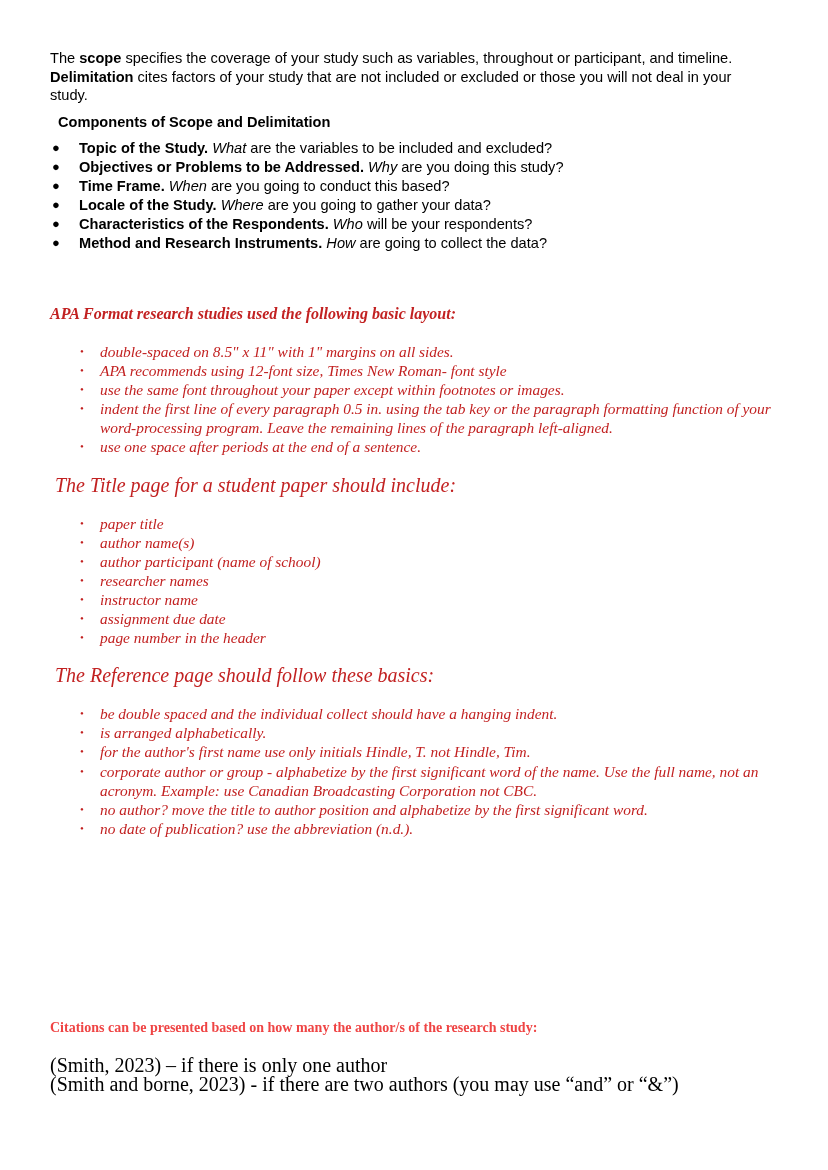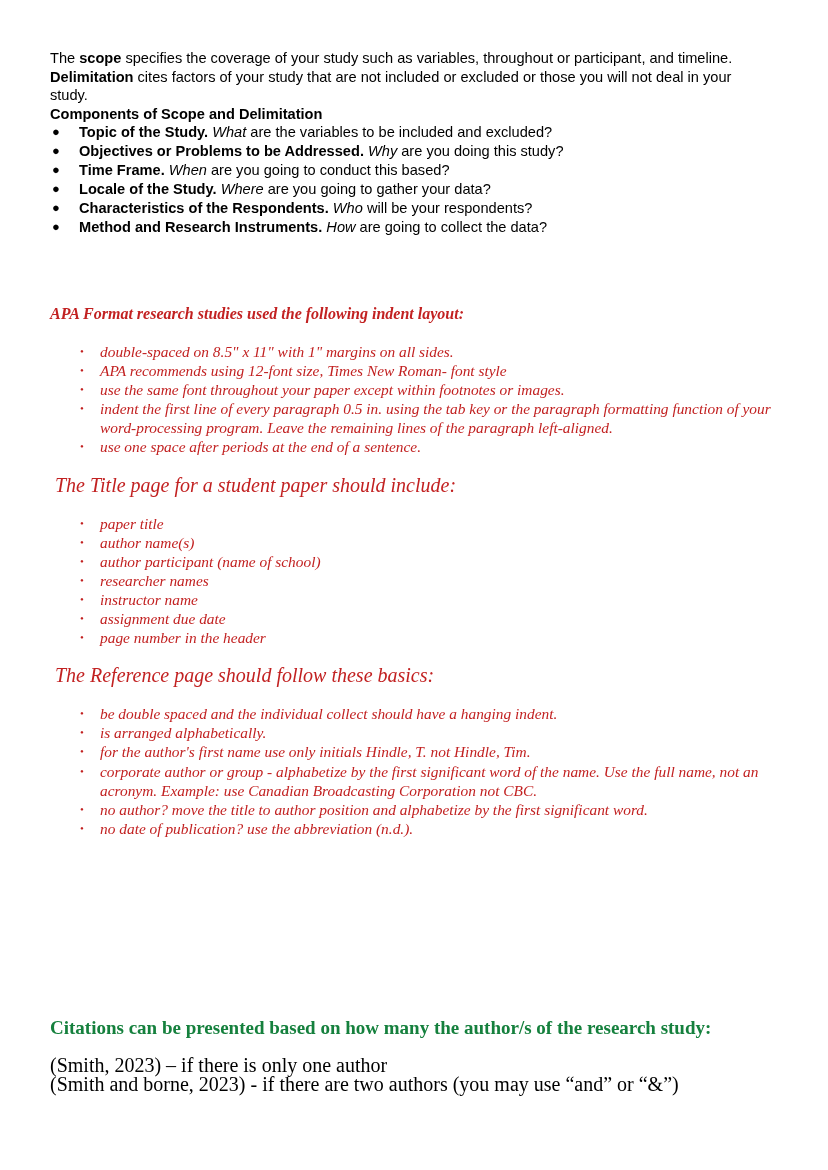--- a/index.html
+++ b/index.html
@@ -27,21 +27,21 @@
     line-height: 18.6px;
     color: #000000;
   }
   .intro-para {
     margin: 0;
     text-align: left;
   }
   .intro-para b { font-weight: bold; }
 
   .components-heading {
-    margin: 0;
+    margin: 8px;
     font-family: "Liberation Sans", sans-serif;
     font-size: 14.6px;
     line-height: 18.6px;
     font-weight: bold;
     color: #000000;
   }
 
   ul.black-list {
     list-style: none;
     margin: 0;
@@ -130,24 +130,24 @@
   .citations-block {
     position: absolute;
     left: 50px;
     top: 1017px;
     width: 700px;
     font-family: "Liberation Serif", "DejaVu Serif", serif;
     color: #000000;
   }
   .citations-heading {
     margin: 0;
-    font-size: 19px;
+    font-size: 14px;
     line-height: 21px;
     font-weight: bold;
-    color: #15803d;
+    color: #ef4444;
   }
   .citation-line {
     margin: 0;
     font-size: 20px;
     line-height: 19.4px;
     font-weight: normal;
     color: #000000;
   }
 </style>
 </head>
@@ -178,21 +178,21 @@
         <span class="bullet-dot">●</span><span class="term">Characteristics of the Respondents.</span><span class="qword"> Who</span><span class="rest"> will be your respondents?</span>
       </li>
       <li>
         <span class="bullet-dot">●</span><span class="term">Method and Research Instruments.</span><span class="qword"> How</span><span class="rest"> are going to collect the data?</span>
       </li>
     </ul>
   </div>
 
   <div class="apa-block">
 
-    <p class="apa-heading">APA Format research studies used the following indent layout:</p>
+    <p class="apa-heading">APA Format research studies used the following basic layout:</p>
 
     <div class="spacer-18"></div>
 
     <ul class="red-list">
       <li>
         <span class="bullet-dot">•</span><span>double-spaced on 8.5" x 11" with 1" margins on all sides.</span>
       </li>
       <li>
         <span class="bullet-dot">•</span><span>APA recommends using 12-font size, Times New Roman- font style</span>
       </li>

